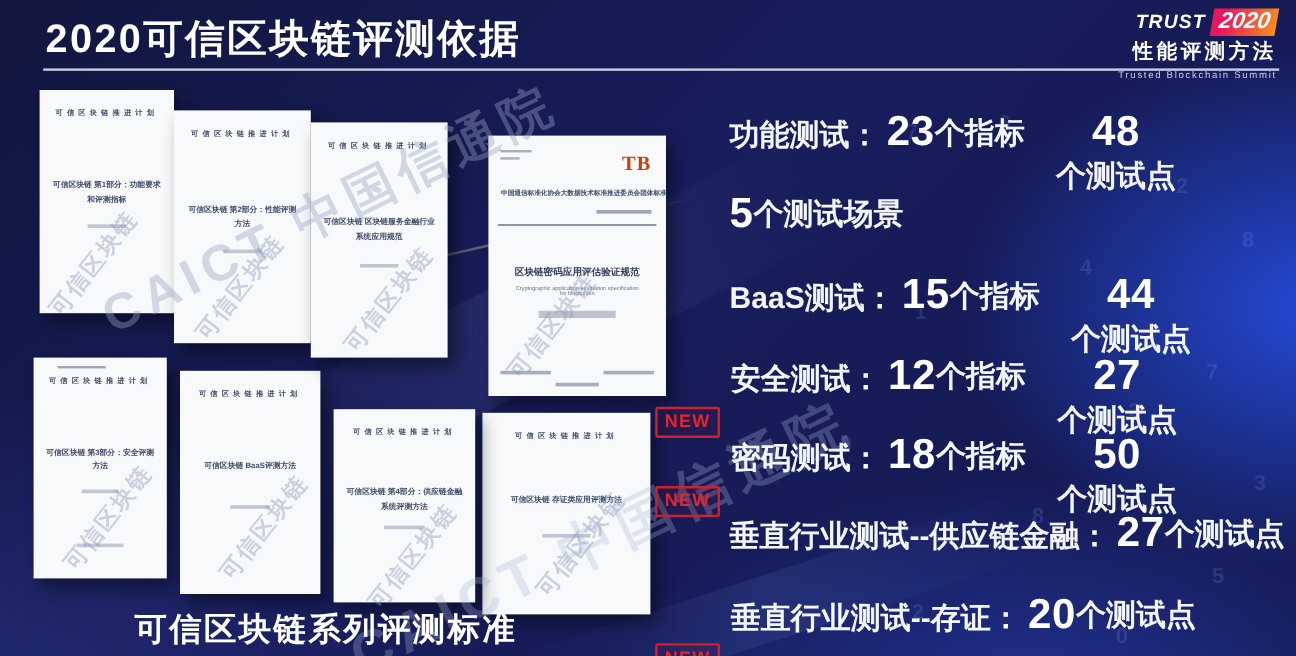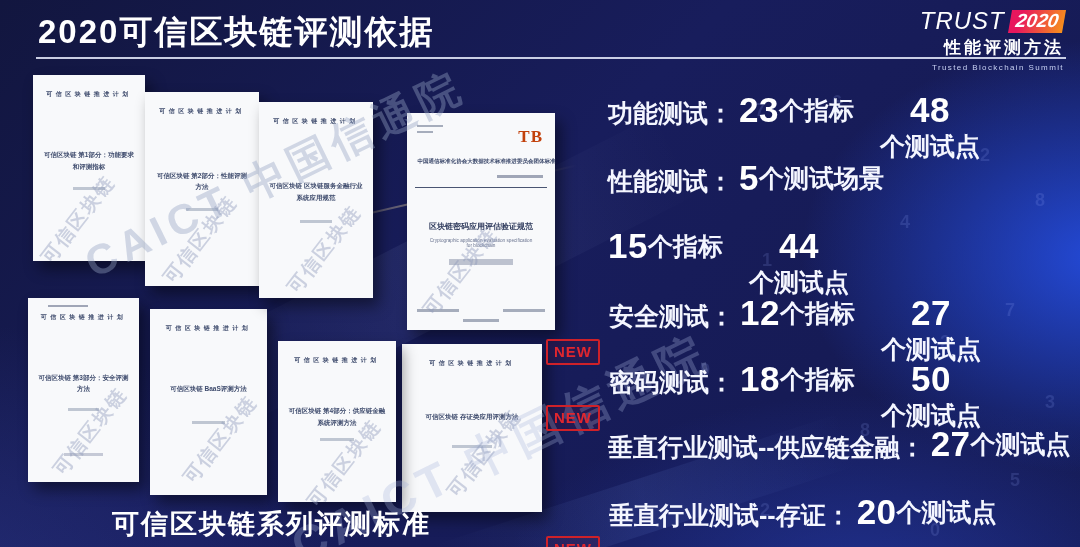--- a/index.html
+++ b/index.html
@@ -10,21 +10,21 @@
       radial-gradient(430px 310px at 102% 47%, rgba(38,82,238,0.85), rgba(38,82,238,0) 70%),
       radial-gradient(520px 280px at 80% 108%, rgba(44,72,205,0.50), rgba(44,72,205,0) 70%),
       radial-gradient(620px 420px at -8% 112%, rgba(62,78,185,0.35), rgba(62,78,185,0) 70%),
       linear-gradient(135deg,#12163f 0%,#181d5c 45%,#141950 100%);
   }
   
   .page-title{position:absolute;left:38px;top:10px;font-size:33px;font-weight:800;letter-spacing:2px;color:#fff;}
   .title-rule{position:absolute;left:36px;right:14px;top:57px;height:2px;background:rgba(226,231,248,0.88);}
   .logo{position:absolute;right:16px;top:7px;width:180px;text-align:right;}
   .logo-row1{display:flex;justify-content:flex-end;align-items:center;gap:5px;}
-  .logo-trust{font-size:24px;font-weight:400;font-style:italic;letter-spacing:1px;color:#fff;margin-left:40px;}
+  .logo-trust{font-size:16px;font-weight:700;font-style:italic;letter-spacing:1px;color:#fff;margin-left:40px;}
   .logo-year{display:inline-block;background:linear-gradient(100deg,#e8175d 20%,#f7911b 100%);
     transform:skewX(-10deg);padding:0 6px 1px;font-size:19px;font-weight:900;font-style:italic;color:#fff;}
   .logo-cn{font-size:17px;font-weight:900;letter-spacing:3px;color:#fff;margin-top:1px;}
   .logo-en{font-size:8px;letter-spacing:1.4px;color:#c7d0f2;margin-top:4px;}
   
   .beam{position:absolute;pointer-events:none;}
   .beam1{left:170px;top:230px;width:540px;height:90px;transform:rotate(-27deg);
     background:linear-gradient(90deg,transparent,rgba(185,205,255,0.08),transparent);}
   .beam2{left:300px;top:196px;width:280px;height:2px;transform:rotate(-13deg);
     background:linear-gradient(90deg,transparent,rgba(226,206,158,0.55),transparent);}
@@ -204,28 +204,28 @@
       <span class="metric-num">23</span>
       <span class="metric-unit">个指标</span>
     </span>
     <span class="metric">
       <span class="metric-num">48</span>
       <span class="metric-unit">个测试点</span>
     </span>
   </div>
 
   <div class="test-row row2 indent">
-    <span class="test-label">性能测试：</span>
     <span class="metric">
       <span class="metric-num">5</span>
       <span class="metric-unit">个测试场景</span>
     </span>
   </div>
 
   <div class="test-row row3 indent">
+    <span class="test-label">BaaS测试：</span>
     <span class="metric">
       <span class="metric-num">15</span>
       <span class="metric-unit">个指标</span>
     </span>
     <span class="metric">
       <span class="metric-num">44</span>
       <span class="metric-unit">个测试点</span>
     </span>
   </div>
 

